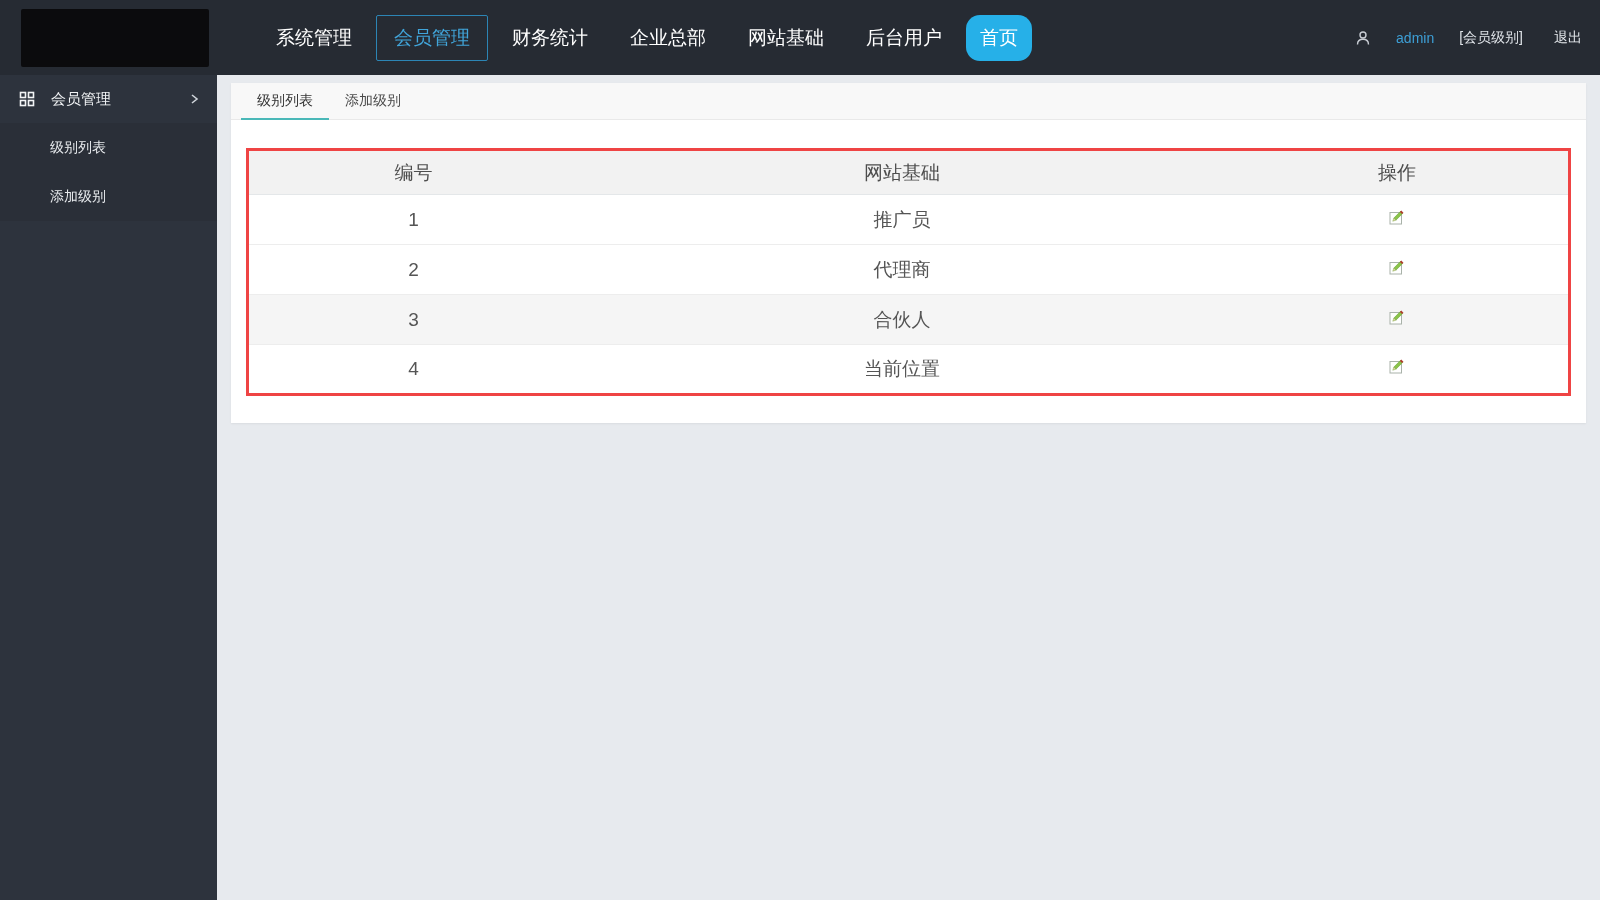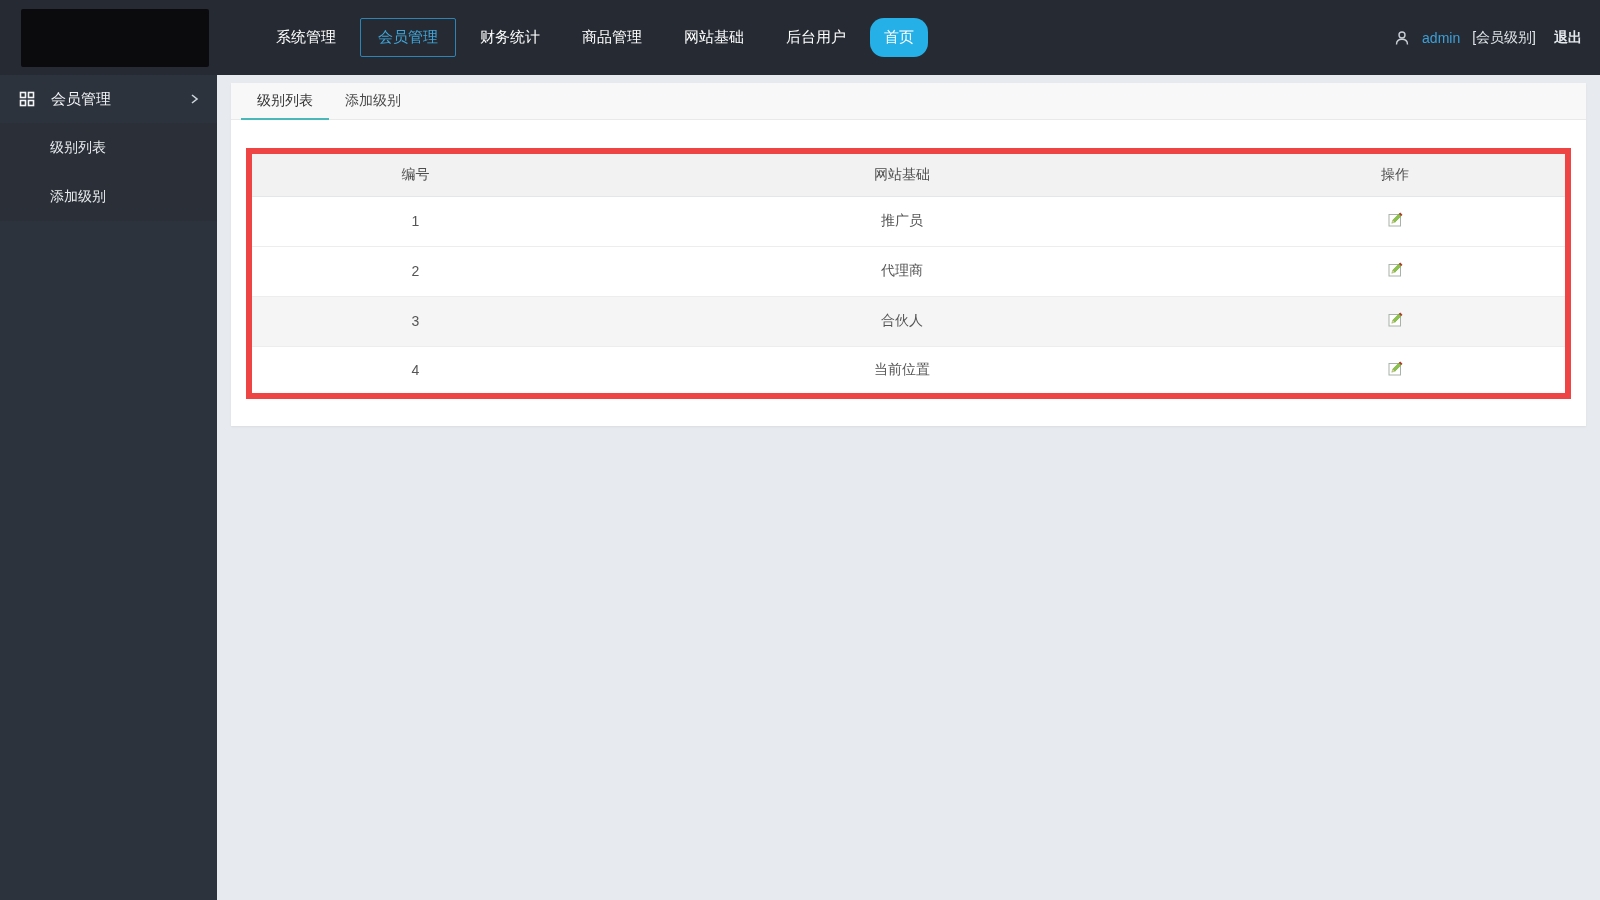--- a/index.html
+++ b/index.html
@@ -2,63 +2,63 @@
 <html><head>
 <meta charset="utf-8">
 <style>
   * { margin:0; padding:0; box-sizing:border-box; }
   html,body { width:1600px; height:900px; font-family:"Liberation Sans","DejaVu Sans",sans-serif; background:#e7eaee; overflow:hidden; }
 
   
   .topbar { position:absolute; left:0; top:0; width:1600px; height:75px; background:#262b33; display:flex; align-items:center; }
   .logo { position:absolute; left:21px; top:9px; width:188px; height:58px; background:#0b0b0d; border-radius:2px; }
   .nav-menu { display:flex; align-items:center; margin-left:258px; gap:6px; }
-  .nav-item { color:#ffffff; font-size:15px; padding:10px 18px; cursor:pointer; white-space:nowrap; }
+  .nav-item { color:#ffffff; font-size:19px; padding:10px 18px; cursor:pointer; white-space:nowrap; }
   .nav-item.outlined { color:#41a5da; border:1px solid #2c85b5; border-radius:2px; padding:9px 17px; }
   .nav-item.filled { background:#26b0e8; color:#ffffff; border-radius:14px; padding:10px 14px; }
-  .user-area { position:absolute; right:18px; top:0; height:75px; display:flex; align-items:center; gap:12px; font-size:14px; color:#dfe3e8; }
+  .user-area { position:absolute; right:18px; top:0; height:75px; display:flex; align-items:center; gap:25px; font-size:14px; color:#dfe3e8; }
   .user-area .name { color:#3d9fd6; }
-  .user-area .logout { color:#e6eaee; margin-left:6px; cursor:pointer;font-weight:bold; }
+  .user-area .logout { color:#e6eaee; margin-left:6px; cursor:pointer; }
 
   
   .sidebar { position:absolute; left:0; top:75px; width:217px; height:825px; background:#2d333d; }
   .sb-header { height:55px; background:#23272f; display:flex; align-items:center; padding-left:13px; gap:13px; color:#ffffff; font-size:14px; font-weight:bold; }
   .sb-item { height:48px; display:flex; align-items:center; padding-left:19px; gap:16px; color:#f2f4f6; font-size:15px; cursor:pointer; position:relative; }
   .sb-item .chev { position:absolute; right:16px; }
   .sb-item.active { background:#26b0e8; color:#ffffff; }
   .sb-sub { background:#2a2f38; }
   .sb-subitem { height:49px; display:flex; align-items:center; padding-left:50px; color:#e8ebee; font-size:14px; cursor:pointer; }
   .icon { display:inline-flex; align-items:center; justify-content:center; }
 
   
   .main { position:absolute; left:217px; top:75px; width:1383px; height:825px; background:#e7eaee; padding:8px 14px; }
   .card { background:#ffffff; width:100%; box-shadow:0 1px 2px rgba(0,0,0,0.06); }
   .tab-header { height:37px; background:#f8f8f8; border-bottom:1px solid #e9e9e9; display:flex; align-items:flex-end; padding-left:10px; }
   .tab { font-size:14px; color:#4a4a4a; padding:9px 16px; cursor:pointer; position:relative; }
   .tab.active { color:#333333; }
   .tab.active::after { content:""; position:absolute; left:0; right:0; bottom:-1px; height:2px; background:#4ab8b8; }
 
   .table-wrap { padding:28px 15px 27px 15px; }
-  table { width:100%; border-collapse:collapse; border:6px solid #ef4444; font-size:14px; color:#555555; }
+  table { width:100%; border-collapse:collapse; border:3px solid #ef4444; font-size:19px; color:#555555; }
   th { height:45px; background:#f2f2f2; font-weight:normal; color:#4d4d4d; text-align:center; border-bottom:1px solid #e4e7e9; }
   td { height:50px; text-align:center; border-bottom:1px solid #ededed; background:#ffffff; }
   tr.striped td { background:#f5f5f5; }
   .col-id { width:25%; } .col-name { width:49%; } .col-op { width:26%; }
   .edit-btn { display:inline-block; cursor:pointer; line-height:0; }
 </style>
 </head>
 <body>
 
 <div class="topbar">
   <div class="logo"></div>
   <div class="nav-menu">
     <div class="nav-item">系统管理</div>
     <div class="nav-item outlined">会员管理</div>
     <div class="nav-item">财务统计</div>
-    <div class="nav-item">商品管理</div>
+    <div class="nav-item">企业总部</div>
     <div class="nav-item">网站基础</div>
     <div class="nav-item">后台用户</div>
     <div class="nav-item filled">首页</div>
   </div>
   <div class="user-area">
     <span class="icon">
       <svg width="16" height="16" viewBox="0 0 16 16">
           <circle cx="8" cy="5" r="3" fill="none" stroke="#c8cdd4" stroke-width="1.4"></circle>
           <path d="M2.5 14.5 C2.5 10.8 5 9.3 8 9.3 C11 9.3 13.5 10.8 13.5 14.5" fill="none" stroke="#c8cdd4" stroke-width="1.4"></path>
         </svg>

